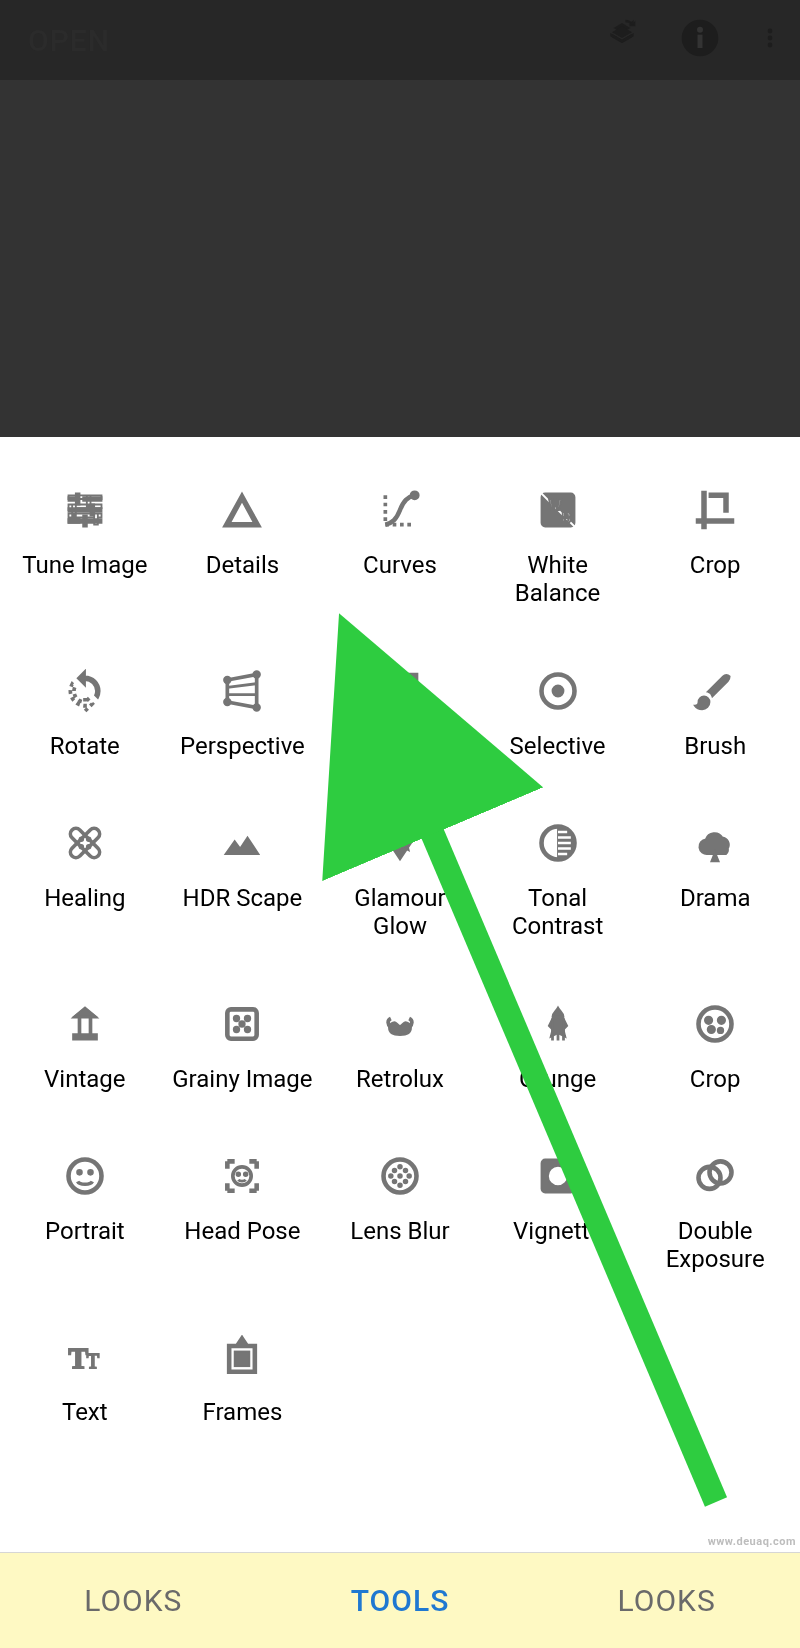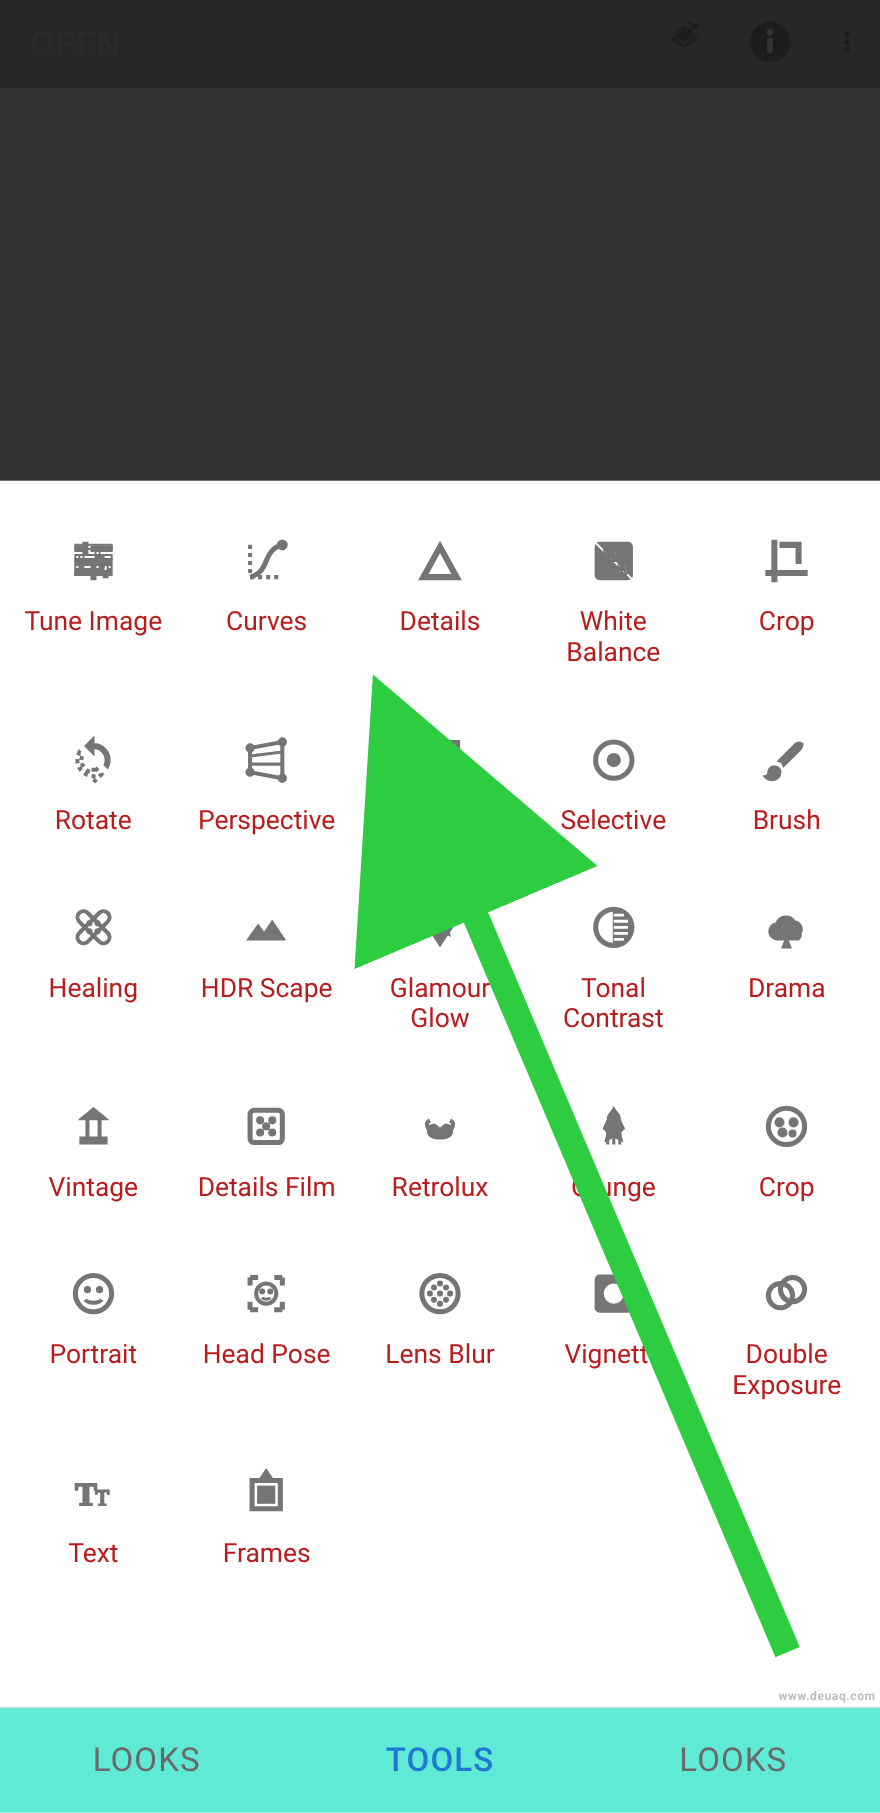--- a/index.html
+++ b/index.html
@@ -62,32 +62,32 @@
     height: 50px;
     display: flex;
     align-items: center;
     justify-content: center;
     color: #757575;
   }
   .tool .ico svg { width: 44px; height: 44px; fill: #757575; stroke: #757575; }
   .tool .lbl {
     margin-top: 16px;
     font-size: 24px;
-    color: #b91c1c;
+    color: #000000;
     line-height: 1.18;
     max-width: 150px;
   }
 
   .bottom-bar {
     position: absolute;
     left: 0; right: 0; bottom: 0;
     height: 96px;
     border-top: 1px solid #d6d6d6;
     display: flex;
-    background: #5eead4;
+    background: #fef9c3;
   }
   .tab {
     flex: 1;
     display: flex;
     align-items: center;
     justify-content: center;
     font-size: 30px;
     letter-spacing: 1px;
     color: #6a6a6a;
     cursor: pointer;
@@ -148,34 +148,34 @@
           <svg viewBox="0 0 24 24">
             <path d="M3 17h6v2H3v-2zm0-5h2V9H3v3zm4-3h14v2H7V9zm-4-5h10v2H3V4zm12 0h6v2h-6V4zM3 14h14v2H3v-2zm16 0h2v2h-2v-2zM13 4v6h2V4h-2zM5 9v6h2V9H5zm12 5v6h2v-6h-2z" fill="none"></path>
             <path d="M3 5h4V3h2v6H7V7H3V5zm0 6h12v-2h2v6h-2v-2H3v-2zm0 6h8v-2h2v6h-2v-2H3v-2zM21 5H11v2h10V5zm0 6h-4v2h4v-2zm0 6h-8v2h8v-2z"></path>
           </svg>
         </div>
         <div class="lbl">Tune Image</div>
       </div>
       <div class="tool">
         <div class="ico">
           <svg viewBox="0 0 24 24">
+            <path d="M12 3l10 18H2L12 3zm0 4L5.5 19h13L12 7z"></path>
+          </svg>
+        </div>
+        <div class="lbl">Details</div>
+      </div>
+      <div class="tool">
+        <div class="ico">
+          <svg viewBox="0 0 24 24">
             <path d="M4 4v16h16" stroke="#757575" stroke-width="2" fill="none" stroke-dasharray="2 2"></path>
             <path d="M4 20c4-1 6-3 8-8s4-7 8-8" stroke="#757575" stroke-width="2.5" fill="none"></path>
             <circle cx="20" cy="4" r="2.2"></circle>
           </svg>
         </div>
         <div class="lbl">Curves</div>
-      </div>
-      <div class="tool">
-        <div class="ico">
-          <svg viewBox="0 0 24 24">
-            <path d="M12 3l10 18H2L12 3zm0 4L5.5 19h13L12 7z"></path>
-          </svg>
-        </div>
-        <div class="lbl">Details</div>
       </div>
       <div class="tool">
         <div class="ico">
           <svg viewBox="0 0 24 24">
             <rect x="3" y="3" width="18" height="18" rx="2"></rect>
             <path d="M3 3l18 18" stroke="#fff" stroke-width="1"></path>
             <text x="7" y="12" font-size="8" fill="#fff" font-weight="700">W</text>
             <text x="14" y="19" font-size="8" fill="#fff" font-weight="700">B</text>
           </svg>
         </div>
@@ -299,21 +299,21 @@
         <div class="ico">
           <svg viewBox="0 0 24 24">
             <rect x="4" y="4" width="16" height="16" rx="2" fill="none" stroke="#757575" stroke-width="2.5"></rect>
             <circle cx="9" cy="9" r="1.5"></circle>
             <circle cx="15" cy="9" r="1.5"></circle>
             <circle cx="12" cy="12" r="1.5"></circle>
             <circle cx="9" cy="15" r="1.5"></circle>
             <circle cx="15" cy="15" r="1.5"></circle>
           </svg>
         </div>
-        <div class="lbl">Details Film</div>
+        <div class="lbl">Grainy Image</div>
       </div>
       <div class="tool">
         <div class="ico">
           <svg viewBox="0 0 24 24">
             <path d="M6 14c0-2 2-3 3-3s2 2 3 2 2-2 3-2 3 1 3 3c0 3-3 4-6 4s-6-1-6-4z"></path>
             <path d="M7 14c-2-2-2-4 0-5m10 5c2-2 2-4 0-5" stroke="#757575" stroke-width="2" fill="none"></path>
           </svg>
         </div>
         <div class="lbl">Retrolux</div>
       </div>

